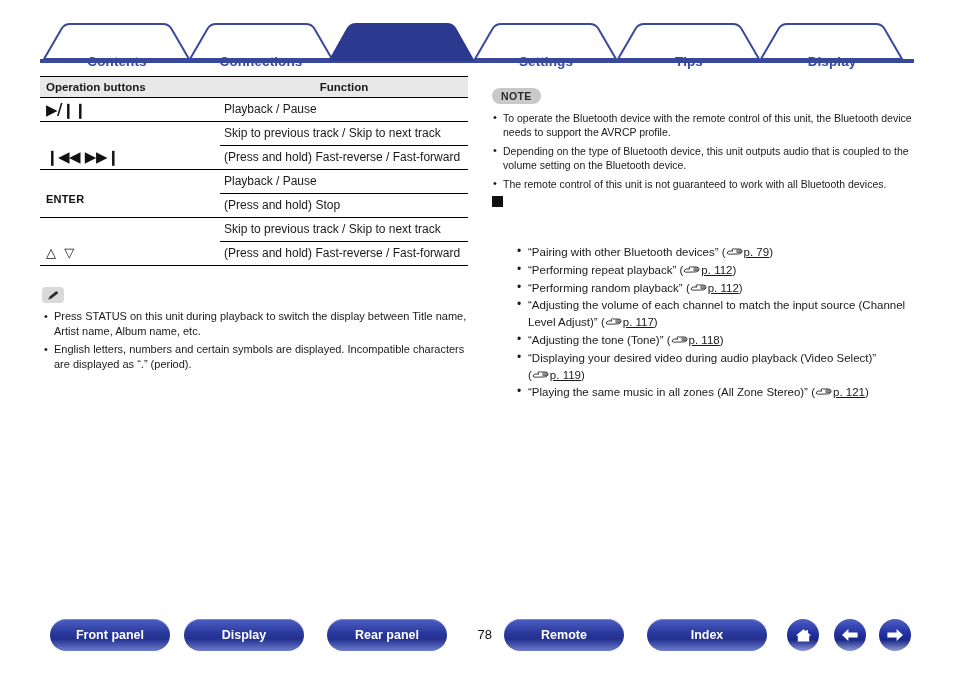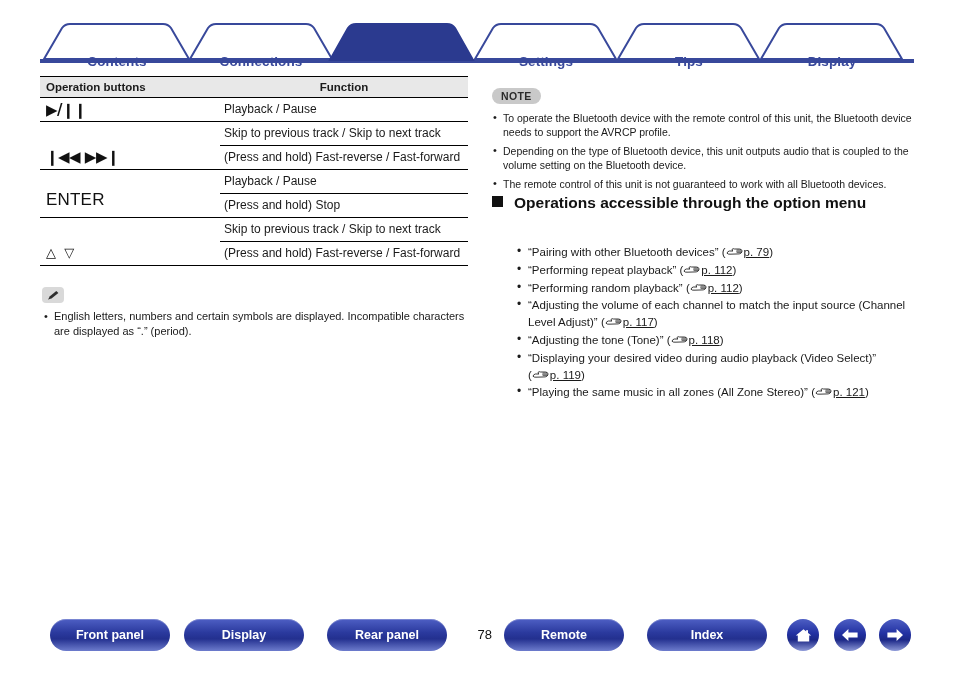--- a/index.html
+++ b/index.html
@@ -76,22 +76,22 @@
   }
   .btn-cell .glyphs {
     display: block;
     font-family: "DejaVu Sans", sans-serif;
     font-size: 15px;
     line-height: 1;
     letter-spacing: -0.5px;
   }
   .btn-cell .enter-txt {
     font-family: "Liberation Sans", sans-serif;
-    font-size: 17px;
-    font-weight: normal;
+    font-size: 11px;
+    font-weight: bold;
     letter-spacing: 0.2px;
     margin-top: 12px;
   }
   .btn-cell .arrows {
     font-family: "DejaVu Sans", sans-serif;
     font-size: 13px;
     letter-spacing: 2px;
     font-weight: normal;
   }
 
@@ -359,36 +359,36 @@
 </div>
 
 <div class="memo-block">
   <div class="badge-pencil">
     <svg width="13" height="11" viewBox="0 0 13 11" xmlns="http://www.w3.org/2000/svg">
       <path d="M1.5,9.2 L2.6,6.6 L9.3,1.0 L11.4,3.1 L4.5,8.5 Z" fill="#2e2e2e"></path>
       <path d="M1.2,9.6 L2.3,9.2 L1.6,8.5 Z" fill="#2e2e2e"></path>
     </svg>
   </div>
   <ul class="bullets">
+    <li>Press STATUS on this unit during playback to switch the display between Title name, Artist name, Album name, etc.</li>
     <li>English letters, numbers and certain symbols are displayed. Incompatible characters are displayed as “.” (period).</li>
   </ul>
 </div>
 
 <div class="right-col">
   <div class="badge-note">NOTE</div>
   <ul class="note-list">
     <li>To operate the Bluetooth device with the remote control of this unit, the Bluetooth device needs to support the AVRCP profile.</li>
     <li>Depending on the type of Bluetooth device, this unit outputs audio that is coupled to the volume setting on the Bluetooth device.</li>
     <li>The remote control of this unit is not guaranteed to work with all Bluetooth devices.</li>
   </ul>
 </div>
 
 <div class="section-head">
   <span class="sq"></span>
-  <span>Operations accessible through the option menu</span>
 </div>
 
 <ul class="opt-list">
   <li>
     <span>“Pairing with other Bluetooth devices”</span>
     <span class="pref">(<span class="hand"><svg width="17" height="10" viewBox="0 0 17 10" xmlns="http://www.w3.org/2000/svg">
             <path d="M1,6.2 Q1.5,4.4 3.3,4.0 L7.0,4.0 Q5.6,3.2 6.2,2.2 Q7.0,1.3 8.6,2.0 L13.4,2.0 Q15.6,2.2 15.9,3.6 L15.9,5.0 Q15.2,6.6 13.2,6.9 L4.0,7.2 Q2.0,7.4 1,6.2 Z" fill="none" stroke="#1a1a1a" stroke-width="0.85"></path>
             <path d="M10.6,3.0 L15.4,3.0 M10.2,4.2 L15.6,4.2 M10.6,5.4 L15.2,5.4" stroke="#1a1a1a" stroke-width="0.7"></path>
           </svg></span><span class="pg">p. 79</span>)</span>
   </li>

